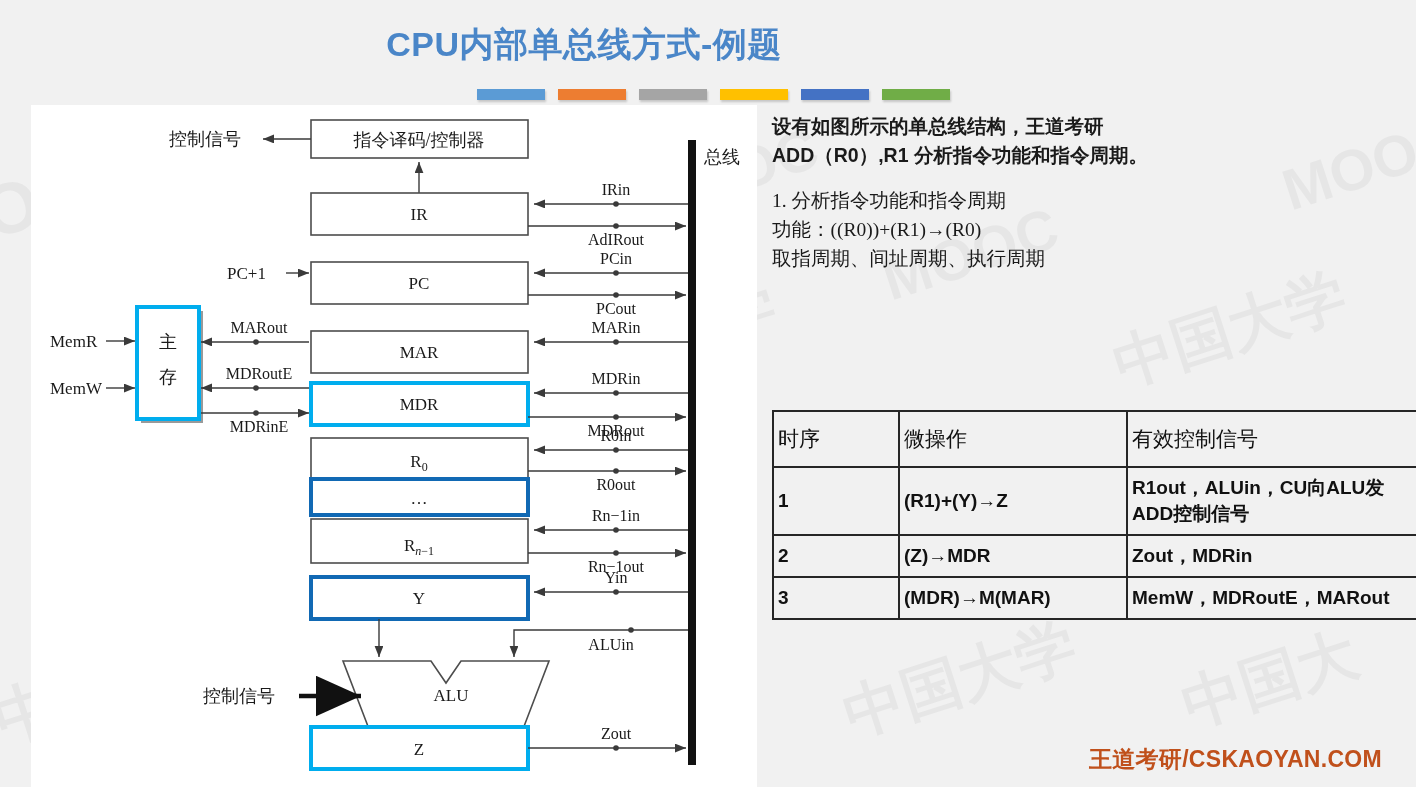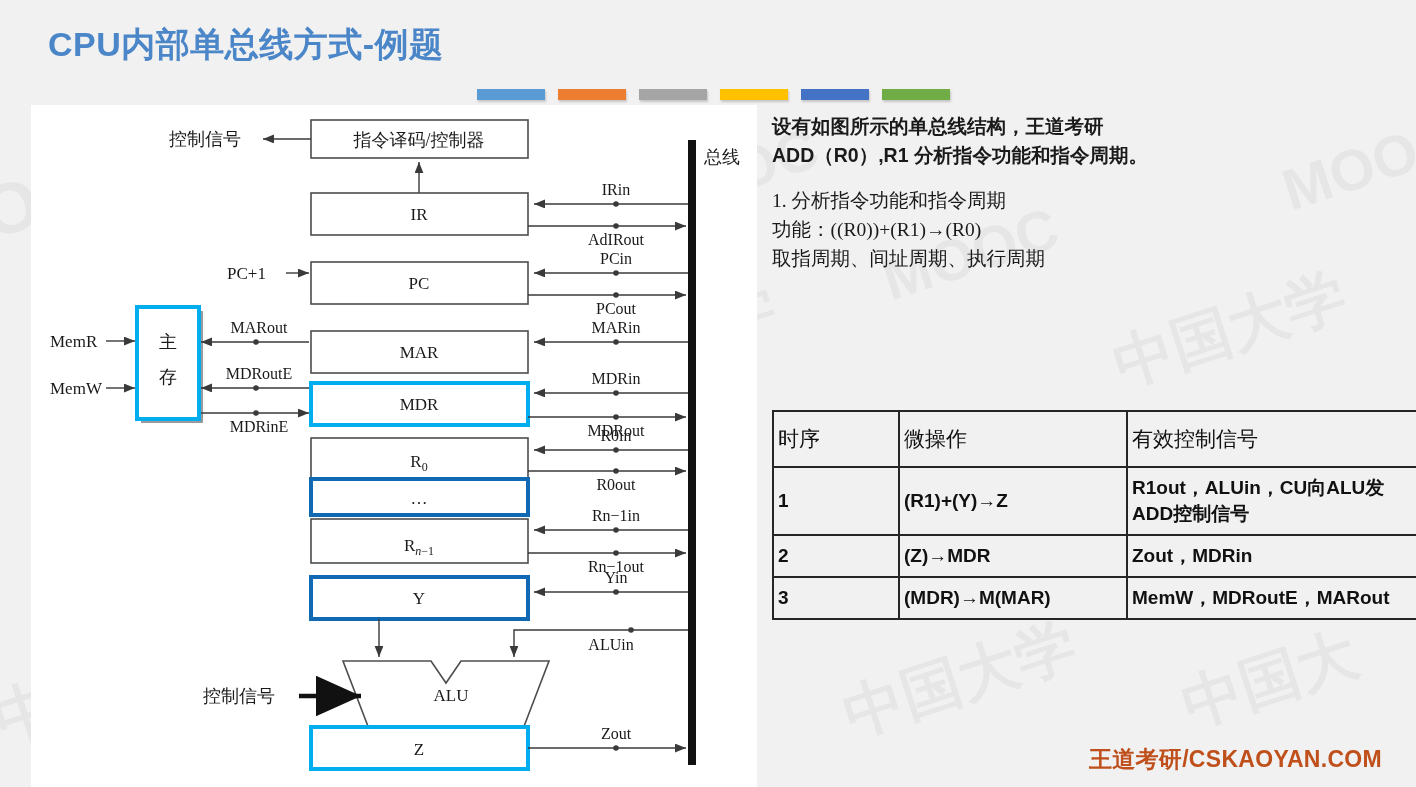--- a/index.html
+++ b/index.html
@@ -11,21 +11,21 @@
   }
   
   .wm{
     position:absolute;color:rgba(0,0,0,0.045);
     font-family:"Liberation Sans",sans-serif;
     font-weight:bold;pointer-events:none;user-select:none;
     white-space:nowrap;
   }
   
   #title-bar{
-    position:absolute;left:0;top:22px;width:1168px;padding-left:48px;
+    position:absolute;left:0;top:22px;width:1168px;text-align:center;
   }
   #page-title{
     font-size:34px;font-weight:bold;color:#4a86c8;
     letter-spacing:0.5px;
     font-family:"Liberation Sans",sans-serif;
   }
   #accent-bars{
     position:absolute;left:477px;top:89px;
     display:flex;gap:13px;
   }

